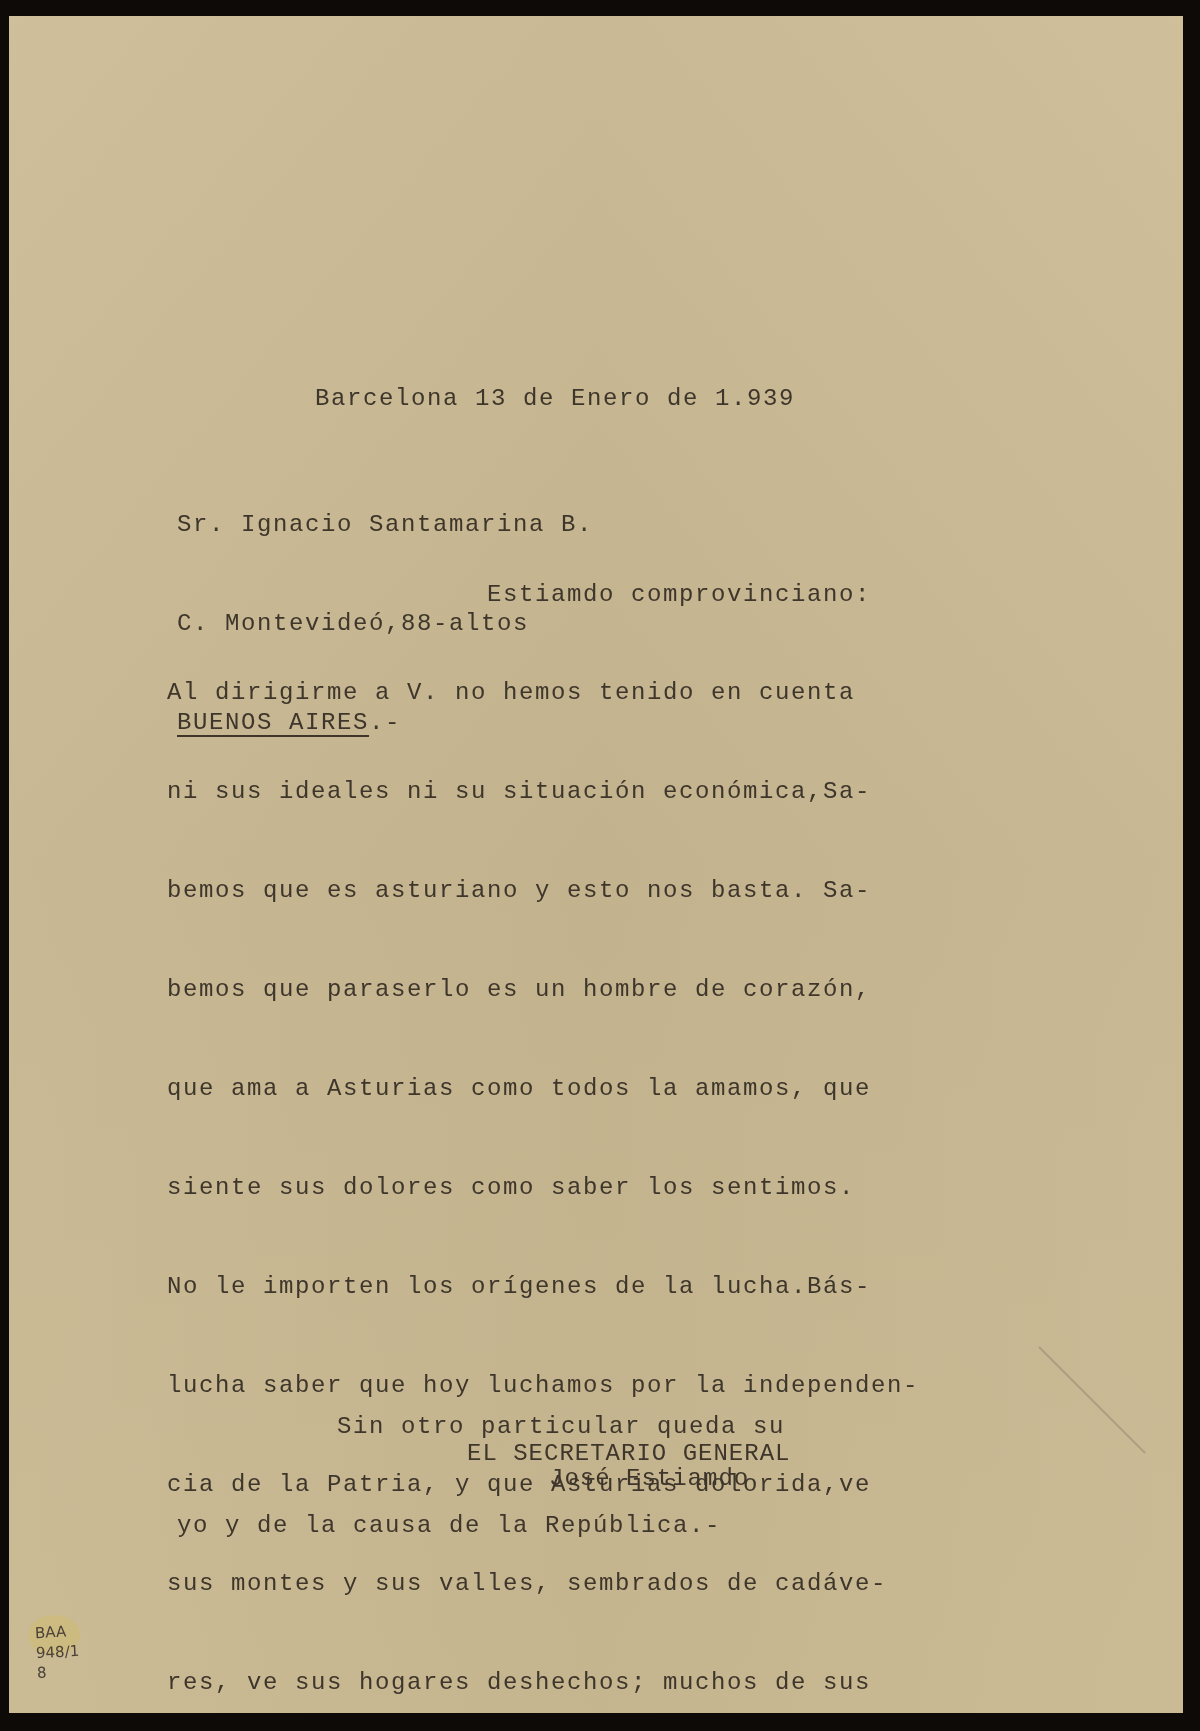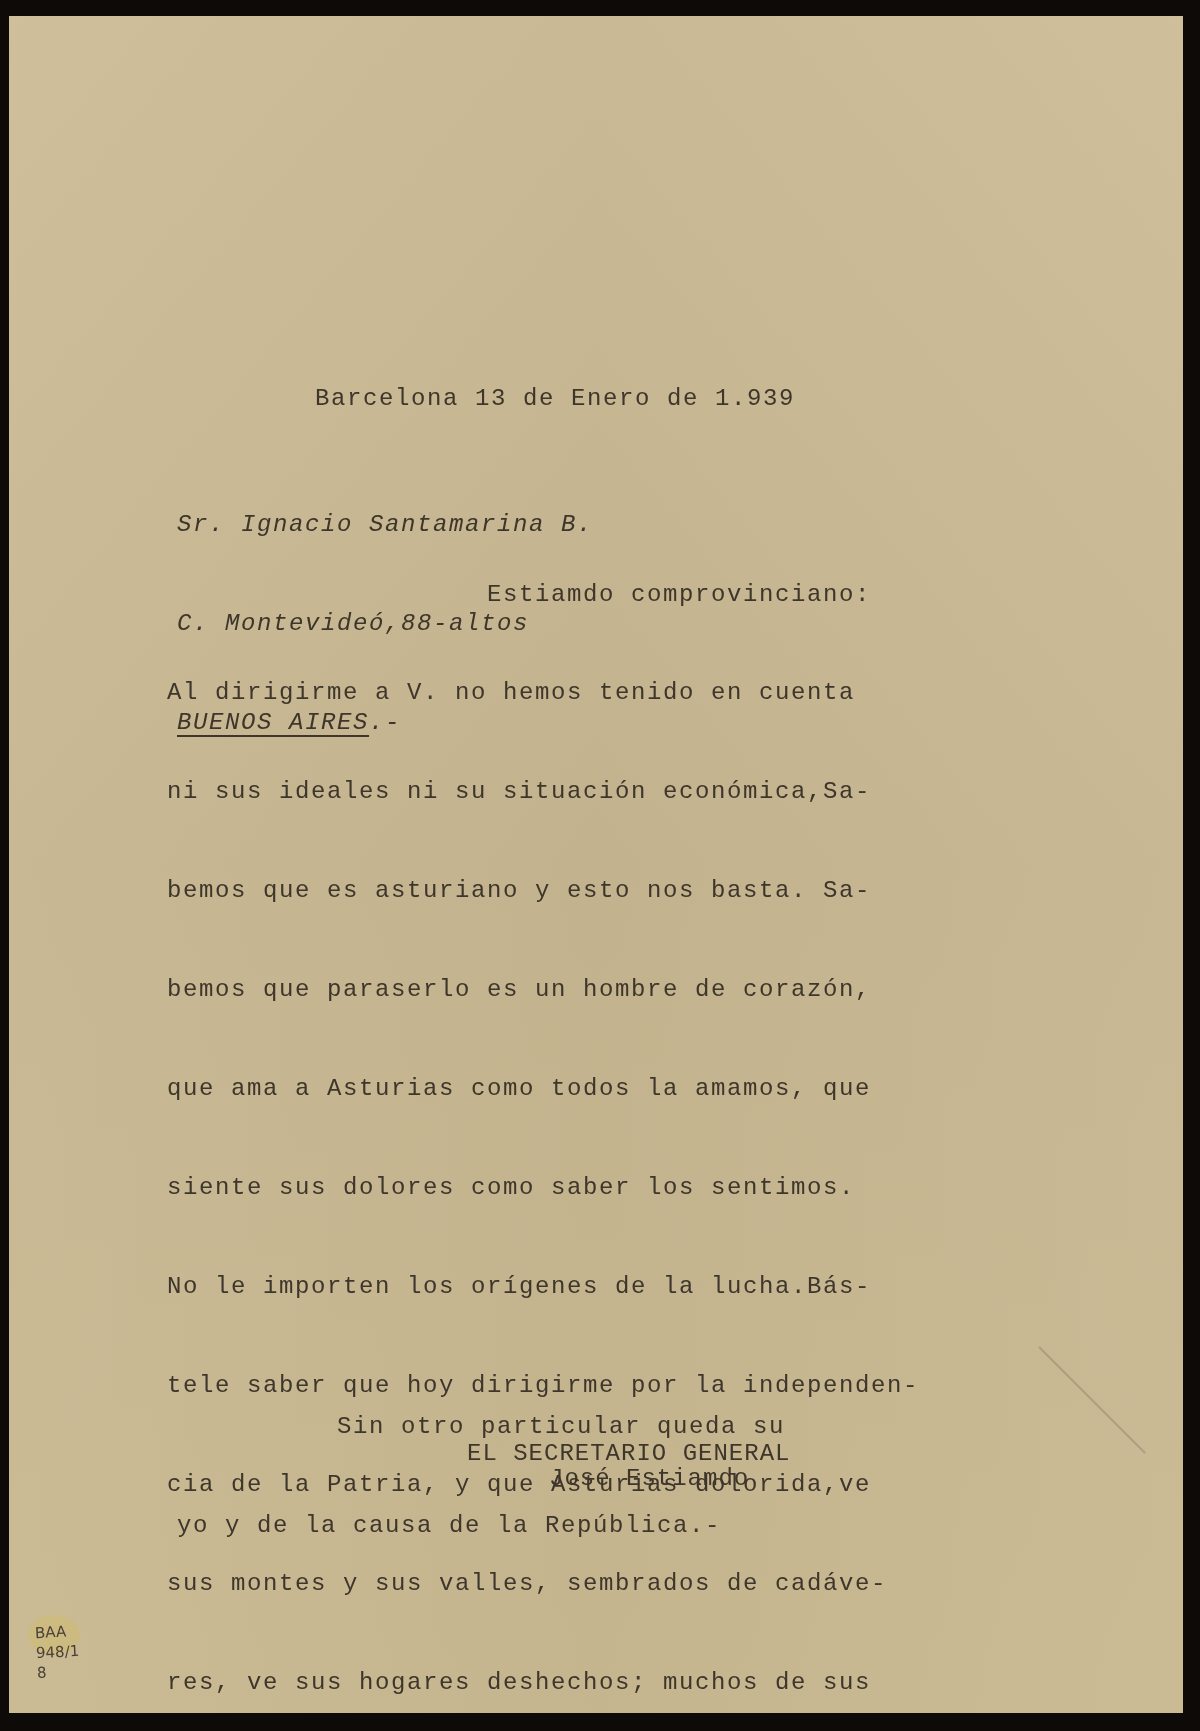--- a/index.html
+++ b/index.html
@@ -20,21 +20,21 @@
     .type {
       font-family: "Liberation Mono", "DejaVu Sans Mono", monospace;
       color: #3e362b;
       font-size: 24px;
       letter-spacing: 1.6px;
       white-space: pre;
       position: absolute;
       line-height: 33px;
     }
     .dateline { left: 306px; top: 366px; }
-    .addr { left: 168px; top: 426px; font-style: italic; }
+    .addr { left: 168px; top: 426px; }
     .addr div { height: 33px; }
     .city-underline {
       text-decoration: underline;
       text-decoration-thickness: 2px;
       text-underline-offset: 6px;
     }
     .salutation { left: 478px; top: 562px; }
     .body-text { left: 158px; top: 594px; }
     .body-text div { height: 33px; }
     .closing { left: 168px; top: 1328px; }
@@ -82,21 +82,21 @@
   <div class="type salutation">Estiamdo comprovinciano:</div>
 
   <div class="type body-text">
     <div>Al dirigirme a V. no hemos tenido en cuenta</div>
     <div>ni sus ideales ni su situación económica,Sa-</div>
     <div>bemos que es asturiano y esto nos basta. Sa-</div>
     <div>bemos que paraserlo es un hombre de corazón,</div>
     <div>que ama a Asturias como todos la amamos, que</div>
     <div>siente sus dolores como saber los sentimos.</div>
     <div>No le importen los orígenes de la lucha.Bás-</div>
-    <div>tele saber que hoy dirigirme por la independen-</div>
+    <div>lucha saber que hoy luchamos por la independen-</div>
     <div>cia de la Patria, y que Asturias dolorida,ve</div>
     <div>sus montes y sus valles, sembrados de cadáve-</div>
     <div>res, ve sus hogares deshechos; muchos de sus</div>
     
     
     
     
     
     
     

